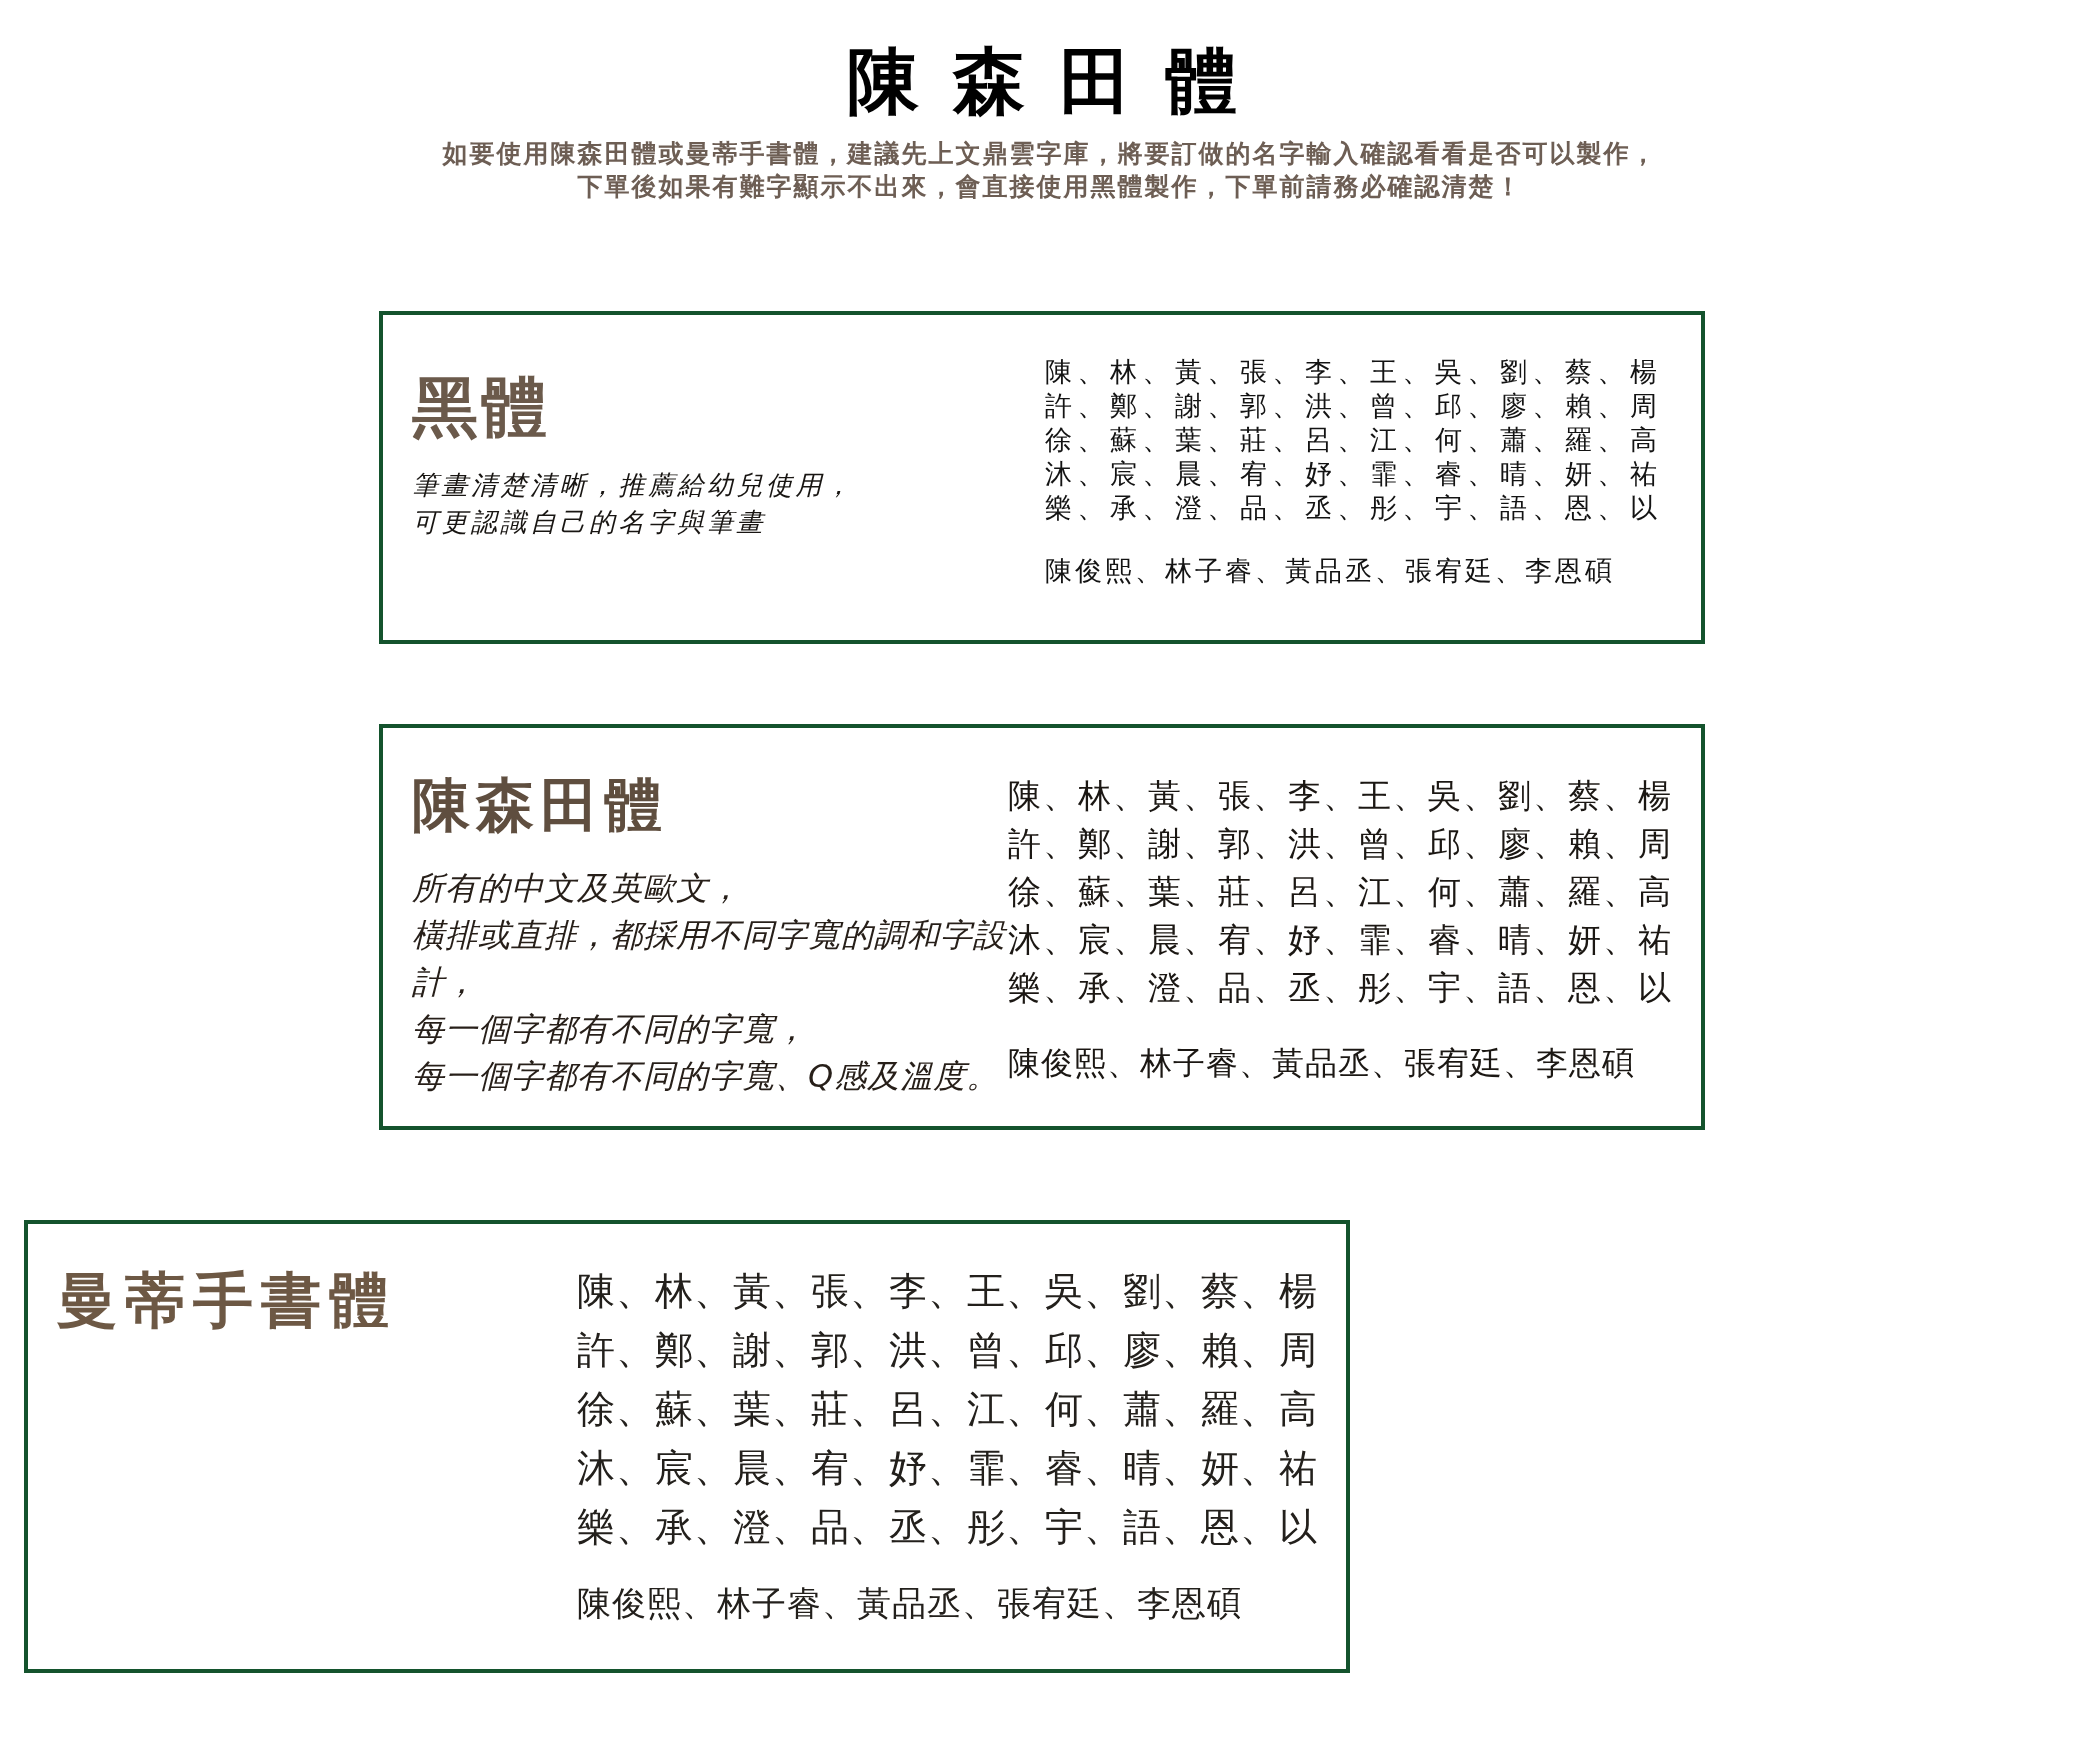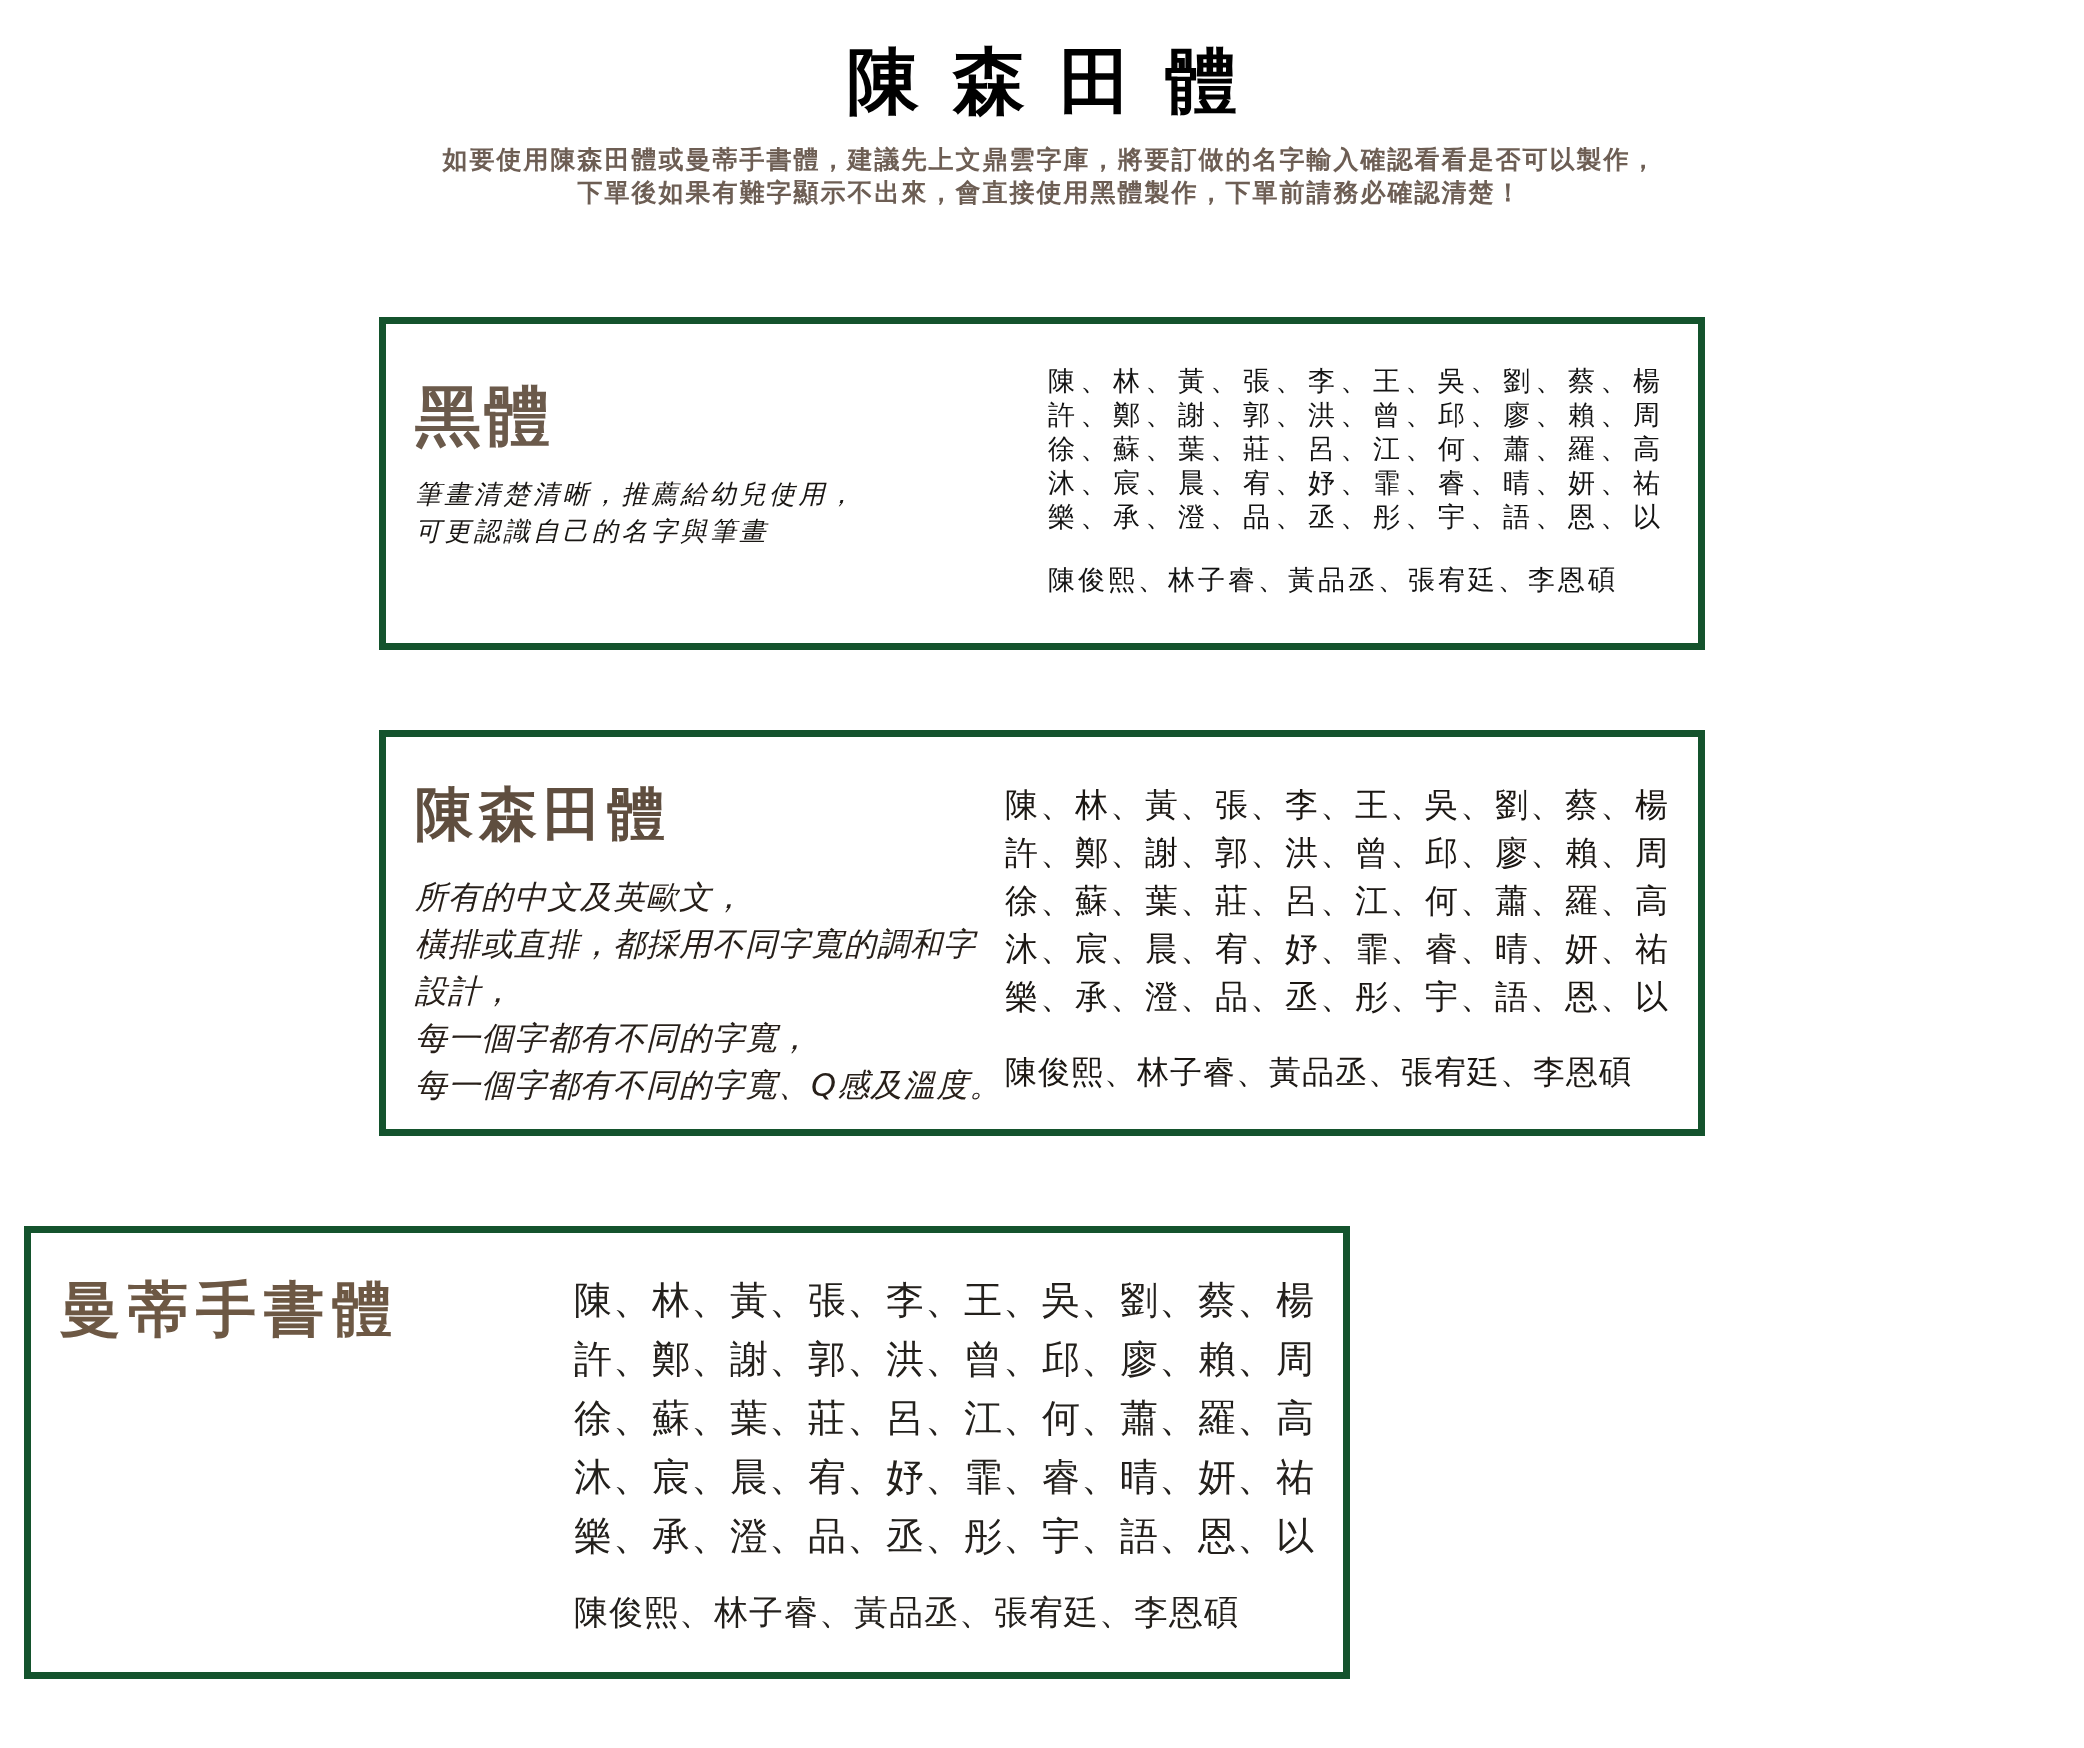--- a/index.html
+++ b/index.html
@@ -18,35 +18,35 @@
     padding-top: 42px;
     text-align: center;
     font-size: 72px;
     line-height: 1.1;
     font-weight: 800;
     color: #000000;
     letter-spacing: 34px;
     text-indent: 34px; 
   }
   .subtitle {
-    margin-top: 22px;
+    margin-top: 16px;
     text-align: center;
     font-size: 25px;
     line-height: 33px;
     font-weight: 600;
     letter-spacing: 2px;
     color: #6d5e54;
     padding-left: 16px;
   }
 
   
   .card {
     width: 1326px;
     margin: 0 auto;
-    border: 7px solid #14532d;
+    border: 4px solid #14532d;
     background: #ffffff;
     display: flex;
     align-items: flex-start;
   }
   .card-left  { width: 662px; padding-left: 29px; }
   .card-right { flex: 1; padding-right: 28px; }
 
   .card-title { font-weight: 700; }
   .card-desc  { font-weight: 500; font-style: italic; }
   .char-row, .names-line { white-space: nowrap; }

